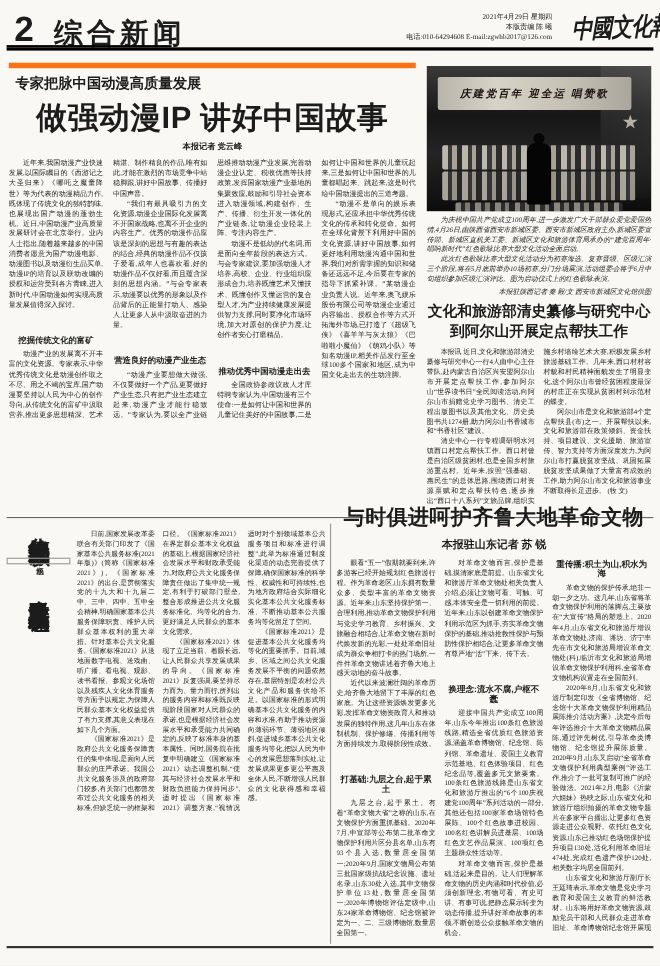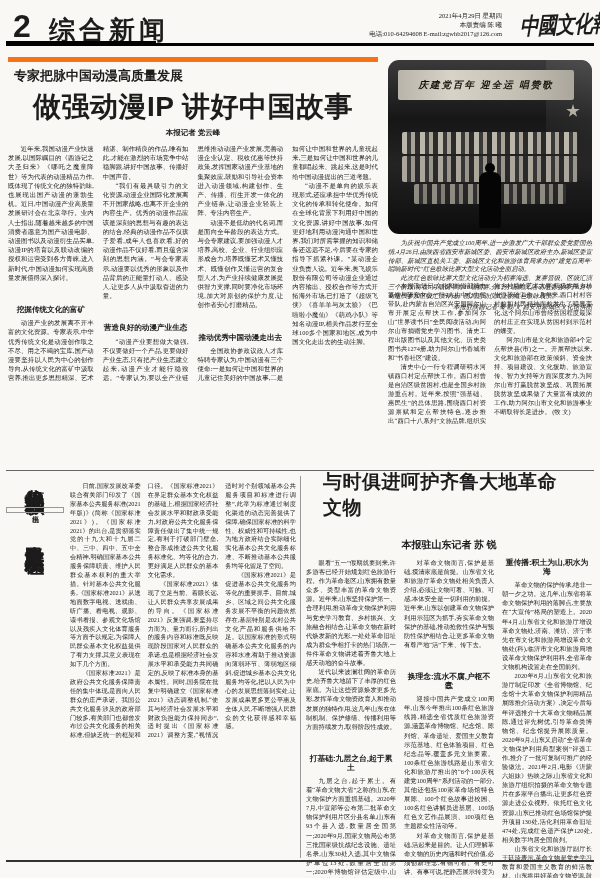--- a/index.html
+++ b/index.html
@@ -31,22 +31,22 @@
   .kicker{font-size:13px;font-weight:900;margin:5px 0 2px 6px;
     font-family:"Liberation Sans","DejaVu Sans",sans-serif;}
   .lead-headline{font-size:28px;font-weight:900;text-align:center;margin:3px 0 2px;
     letter-spacing:.5px;font-family:"Liberation Sans","DejaVu Sans",sans-serif;}
   .lead-byline{text-align:center;font-size:7.5px;margin:2px 0 6px;font-weight:bold;}
   .lead-body{column-count:4;column-gap:9px;height:330px;overflow:hidden;
     font-size:6.4px;line-height:9.2px;}
   .lead-body .subhead{font-size:7.6px;}
   
   .photo-wrap{position:absolute;left:388px;top:60px;width:204px;}
-  .photo{position:relative;width:204px;height:174px;overflow:hidden;
-    background:linear-gradient(180deg,#3a3a3a 0%,#161616 34%,#242424 60%,#0c0c0c 100%);border-radius:11px;}
+  .photo{position:relative;width:204px;height:132px;overflow:hidden;
+    background:linear-gradient(180deg,#3a3a3a 0%,#161616 34%,#242424 60%,#0c0c0c 100%);}
   .photo .banner{position:absolute;left:10px;top:10px;width:176px;height:30px;
     background:linear-gradient(90deg,#b9b4aa,#d8d3c7 30%,#c4bfb3 70%,#aba69b);
     border-radius:2px;display:flex;align-items:center;justify-content:center;}
   .photo .banner span{font-size:9.5px;font-weight:bold;font-style:italic;color:#17120c;
     letter-spacing:2px;white-space:nowrap;}
   .photo .star{position:absolute;right:12px;top:44px;width:14px;height:14px;background:#cfc9ba;
     clip-path:polygon(50% 0,61% 35%,98% 35%,68% 57%,79% 91%,50% 70%,21% 91%,32% 57%,2% 35%,39% 35%);
     opacity:.85;}
   .photo .flagfold{position:absolute;right:0;top:0;width:46px;height:120px;
     background:linear-gradient(200deg,#5a5a5a,#2a2a2a 60%,transparent);opacity:.6;}
@@ -79,21 +79,21 @@
     writing-mode:vertical-rl;text-orientation:upright;
     font-size:19.5px;font-weight:900;letter-spacing:-1px;line-height:54px;
     font-family:"Liberation Sans","DejaVu Sans",sans-serif;}
   .v-headline .part{display:inline;}
   .v-author{font-size:7px;font-weight:normal;letter-spacing:0;margin:6px 0;
     padding:2px 1px;border:1px solid #999;display:inline-block;}
   .std .body-cols{position:absolute;left:62px;top:4px;width:226px;height:372px;overflow:hidden;
     column-count:3;column-gap:7px;font-size:6.2px;line-height:8.9px;}
   
   .relics{position:absolute;left:306px;top:452px;width:286px;height:406px;}
-  .relics h2{margin:17px;font-size:19px;font-weight:900;text-align:left;letter-spacing:.5px;
+  .relics h2{margin:5px;font-size:19px;font-weight:900;text-align:center;letter-spacing:.5px;
     font-family:"Liberation Sans","DejaVu Sans",sans-serif;}
   .relics .byline{text-align:center;font-size:10px;font-weight:bold;margin:4px 0 6px;}
   .relics .body-cols{column-count:3;column-gap:8px;height:358px;overflow:hidden;
     font-size:6.3px;line-height:9.1px;}
   .relics .subhead{font-size:7.8px;}
 </style>
 </head>
 <body>
 
 <div class="page">
@@ -141,20 +141,24 @@
       <div class="conductor"></div>
     </div>
     <div class="photo-caption">
         <p class="para">为庆祝中国共产党成立100周年,进一步激发广大干部群众爱党爱国热情,4月26日,由陕西省西安市新城区委、西安市新城区政府主办,新城区委宣传部、新城区直机关工委、新城区文化和旅游体育局承办的“建党百周年·唱响新时代”红色歌咏比赛大型文化活动全面启动。</p>
         <p class="para">此次红色歌咏比赛大型文化活动分为初赛海选、复赛晋级、区级汇演三个阶段,将在5月底前举办10场初赛,分门分场展演,活动组委会将于6月中旬组织参加区级汇演评比。图为启动仪式上的红色歌咏表演。</p>
       </div>
     <div class="photo-credit">本报驻陕西记者 秦 毅/文  西安市新城区文化馆供图</div>
   </div>
 
   <section class="news2">
+    <h2>
+      <span>文化和旅游部清史纂修与研究中心</span><br>
+      <span>到阿尔山开展定点帮扶工作</span>
+    </h2>
     <div class="body-cols">
         <p class="para">本报讯 近日,文化和旅游部清史纂修与研究中心一行4人由中心主任带队,赴内蒙古自治区兴安盟阿尔山市开展定点帮扶工作,参加阿尔山“世界读书日”全民阅读活动,向阿尔山市捐赠党史学习图书、清史工程出版图书以及其他文化、历史类图书共1274册,助力阿尔山书香城市和“书香社区”建设。</p>
         <p class="para">清史中心一行专程调研明水河镇西口村定点帮扶工作。西口村曾是自治区级贫困村,也是全国乡村旅游重点村。近年来,按照“强基础、惠民生”的总体思路,围绕西口村资源禀赋和定点帮扶特色,逐步推出“西口十八系列”文旅品牌,组织实施乡村墙绘艺术大赛,积极发展乡村旅游基础工作。几年来,西口村村容村貌和村民精神面貌发生了明显变化,这个阿尔山市曾经贫困程度最深的村庄正在实现从贫困村到示范村的蝶变。</p>
         <p class="para">阿尔山市是文化和旅游部4个定点帮扶县(市)之一。开展帮扶以来,文化和旅游部在政策倾斜、资金扶持、项目建设、文化援助、旅游宣传、智力支持等方面深度发力,为阿尔山市打赢脱贫攻坚战、巩固拓展脱贫攻坚成果做了大量富有成效的工作,助力阿尔山市文化和旅游事业不断取得长足进步。 (牧 文)</p>
       </div>
   </section>
 
   <div class="mid-rule"></div>
   <div class="v-rule"></div>
 

